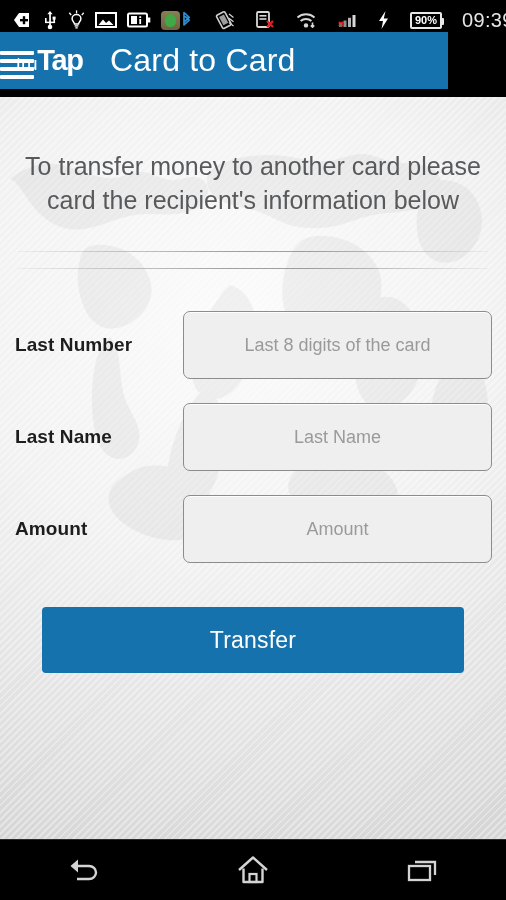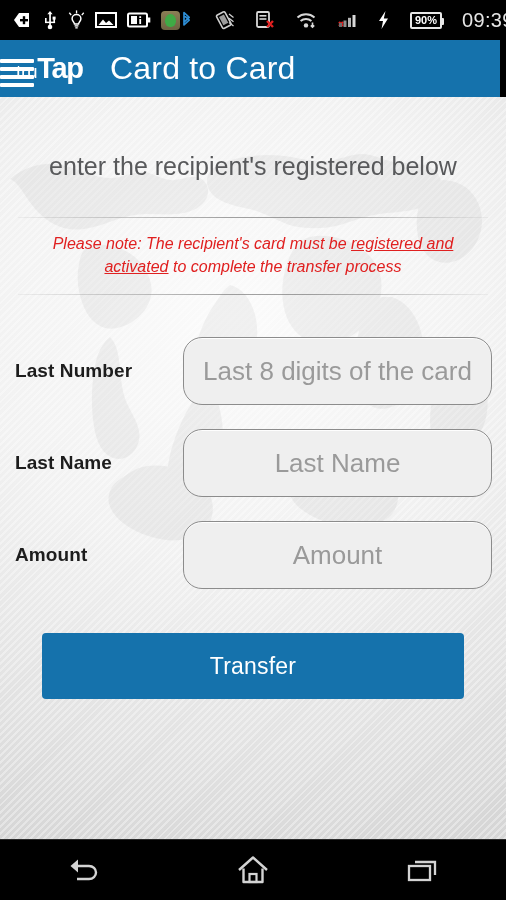--- a/index.html
+++ b/index.html
@@ -36,21 +36,21 @@
     background:linear-gradient(#8a7f55,#6d6343);
     display:flex; align-items:center; justify-content:center;
   }
   .greenapp i {
     width:11px; height:13px; border-radius:50% 50% 45% 45%;
     background:#3faa45; display:block;
   }
 
   
   .appbar {
-    position:absolute; top:40px; left:0; width:500px; height:57px;
+    position:absolute; top:32px; left:0; width:448px; height:57px;
     background:#1572ac; display:flex; align-items:center;
   }
   .logo-wrap {
     position:relative; width:96px; height:44px; margin-left:0;
     display:flex; align-items:center;
   }
   .burger { position:absolute; left:0; top:12px; width:34px; }
   .burger span {
     display:block; height:4px; background:#fff; margin-bottom:4px;
     border-radius:1px;
@@ -103,24 +103,24 @@
   .row {
     display:flex; align-items:center; height:68px;
     margin-bottom:24px; padding-left:15px;
   }
   .row-label {
     width:168px; font-size:19px; font-weight:bold; color:#1d1d1d;
     letter-spacing:.1px;
   }
   .field {
     width:309px; height:100%;
-    border:1px solid #8c8c8c; border-radius:19px;
+    border:1px solid #8c8c8c; border-radius:7px;
     background:#efefef;
     display:flex; align-items:center; justify-content:center;
-    color:#9a9a9a; font-size:26px;
+    color:#9a9a9a; font-size:18px;
     box-shadow:inset 0 1px 0 rgba(255,255,255,.9);
   }
 
   .btn-wrap { position:relative; padding:20px 42px 0 42px; }
   .transfer-btn {
     width:100%; height:66px; border:none; border-radius:4px;
     background:#1572ac; color:#fff; font-size:23px;
     font-family:"Liberation Sans", sans-serif;
     cursor:pointer; letter-spacing:.2px;
   }
@@ -250,28 +250,26 @@
         <path d="M238 198c9 2 16 9 20 17 6 11 8 24 7 36-1 15-6 29-14 41-6 9-15 18-26 20-9 1-18-4-22-12-5-11-4-23-1-34 4-18 11-36 22-51 4-6 8-13 14-17z"></path>
         <path d="M214 300c8 5 12 14 14 23 4 17 4 35 1 52-2 13-7 27-17 36-7 7-18 10-26 5-8-4-11-14-11-23 0-20 6-39 14-57 6-13 13-26 25-36z"></path>
         <path d="M444 94c11-3 23 1 32 8 9 8 14 20 14 32 0 13-6 26-16 34-8 7-20 10-30 6-10-4-16-14-18-24-3-15-1-31 6-44 3-6 6-11 12-12z"></path>
         <path d="M470 270c10 2 17 11 21 20 5 13 6 27 3 41-3 12-10 24-21 30-8 5-19 4-26-2-7-6-9-16-9-25 0-18 5-36 14-51 4-6 9-13 18-13z"></path>
         <path d="M150 380c14-3 29-1 42 4 11 5 21 13 26 24 4 9 4 20-1 29-6 10-17 15-28 16-17 2-34-3-49-11-10-6-20-14-23-25-2-9 2-19 10-24 7-5 15-11 23-13z"></path>
         <path d="M330 372c16-4 33-2 48 4 12 5 23 14 27 26 3 10 0 21-8 28-9 8-21 10-33 10-18 0-36-5-51-15-9-6-17-15-17-26 1-12 12-20 23-24z"></path>
       </g>
     </svg>
 
     <div class="intro">
-      <div>enter the recipient's registered below</div>
+      <div>To transfer money to another card please</div>
+      <div>card the recipient's information below</div>
     </div>
 
     <div class="divider"></div>
 
-    <div class="note">
-      <span>Please note: The recipient's card must be </span><u>registered and</u><span> </span><u>activated</u><span> to complete the transfer process</span>
-    </div>
 
     <div class="divider second"></div>
 
     <div class="form">
 
       <div class="row">
         <div class="row-label">Last Number</div>
         <div class="field">Last 8 digits of the card</div>
       </div>
 

